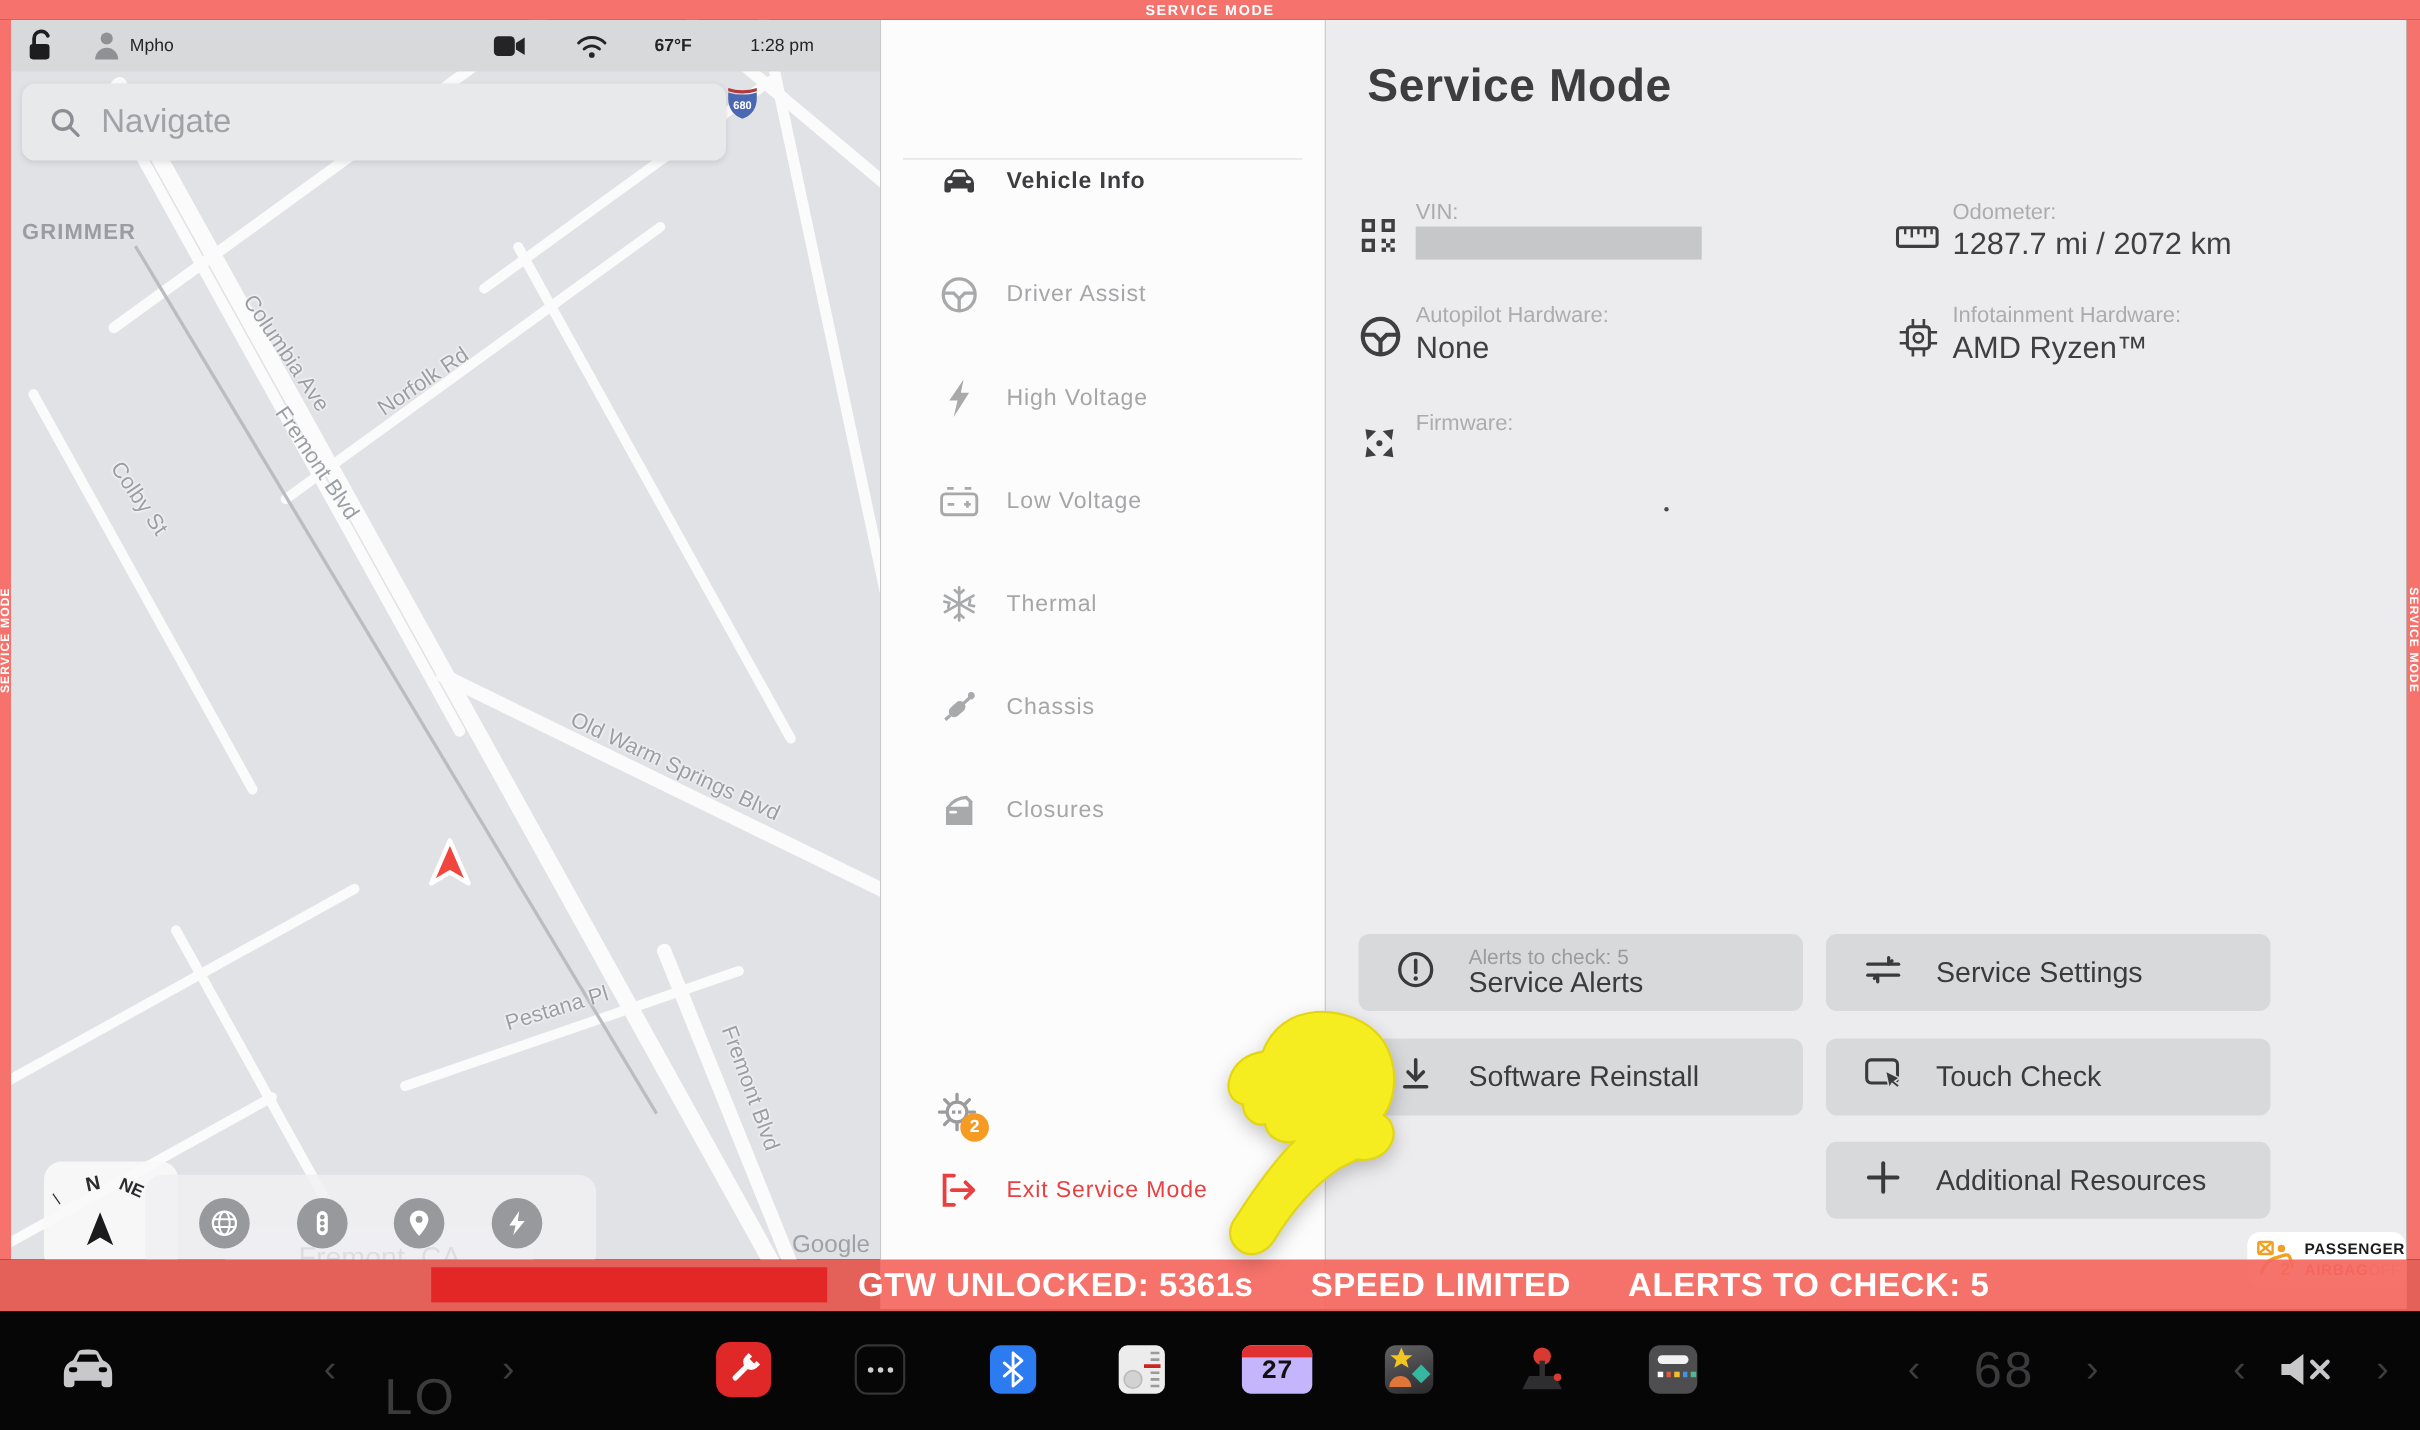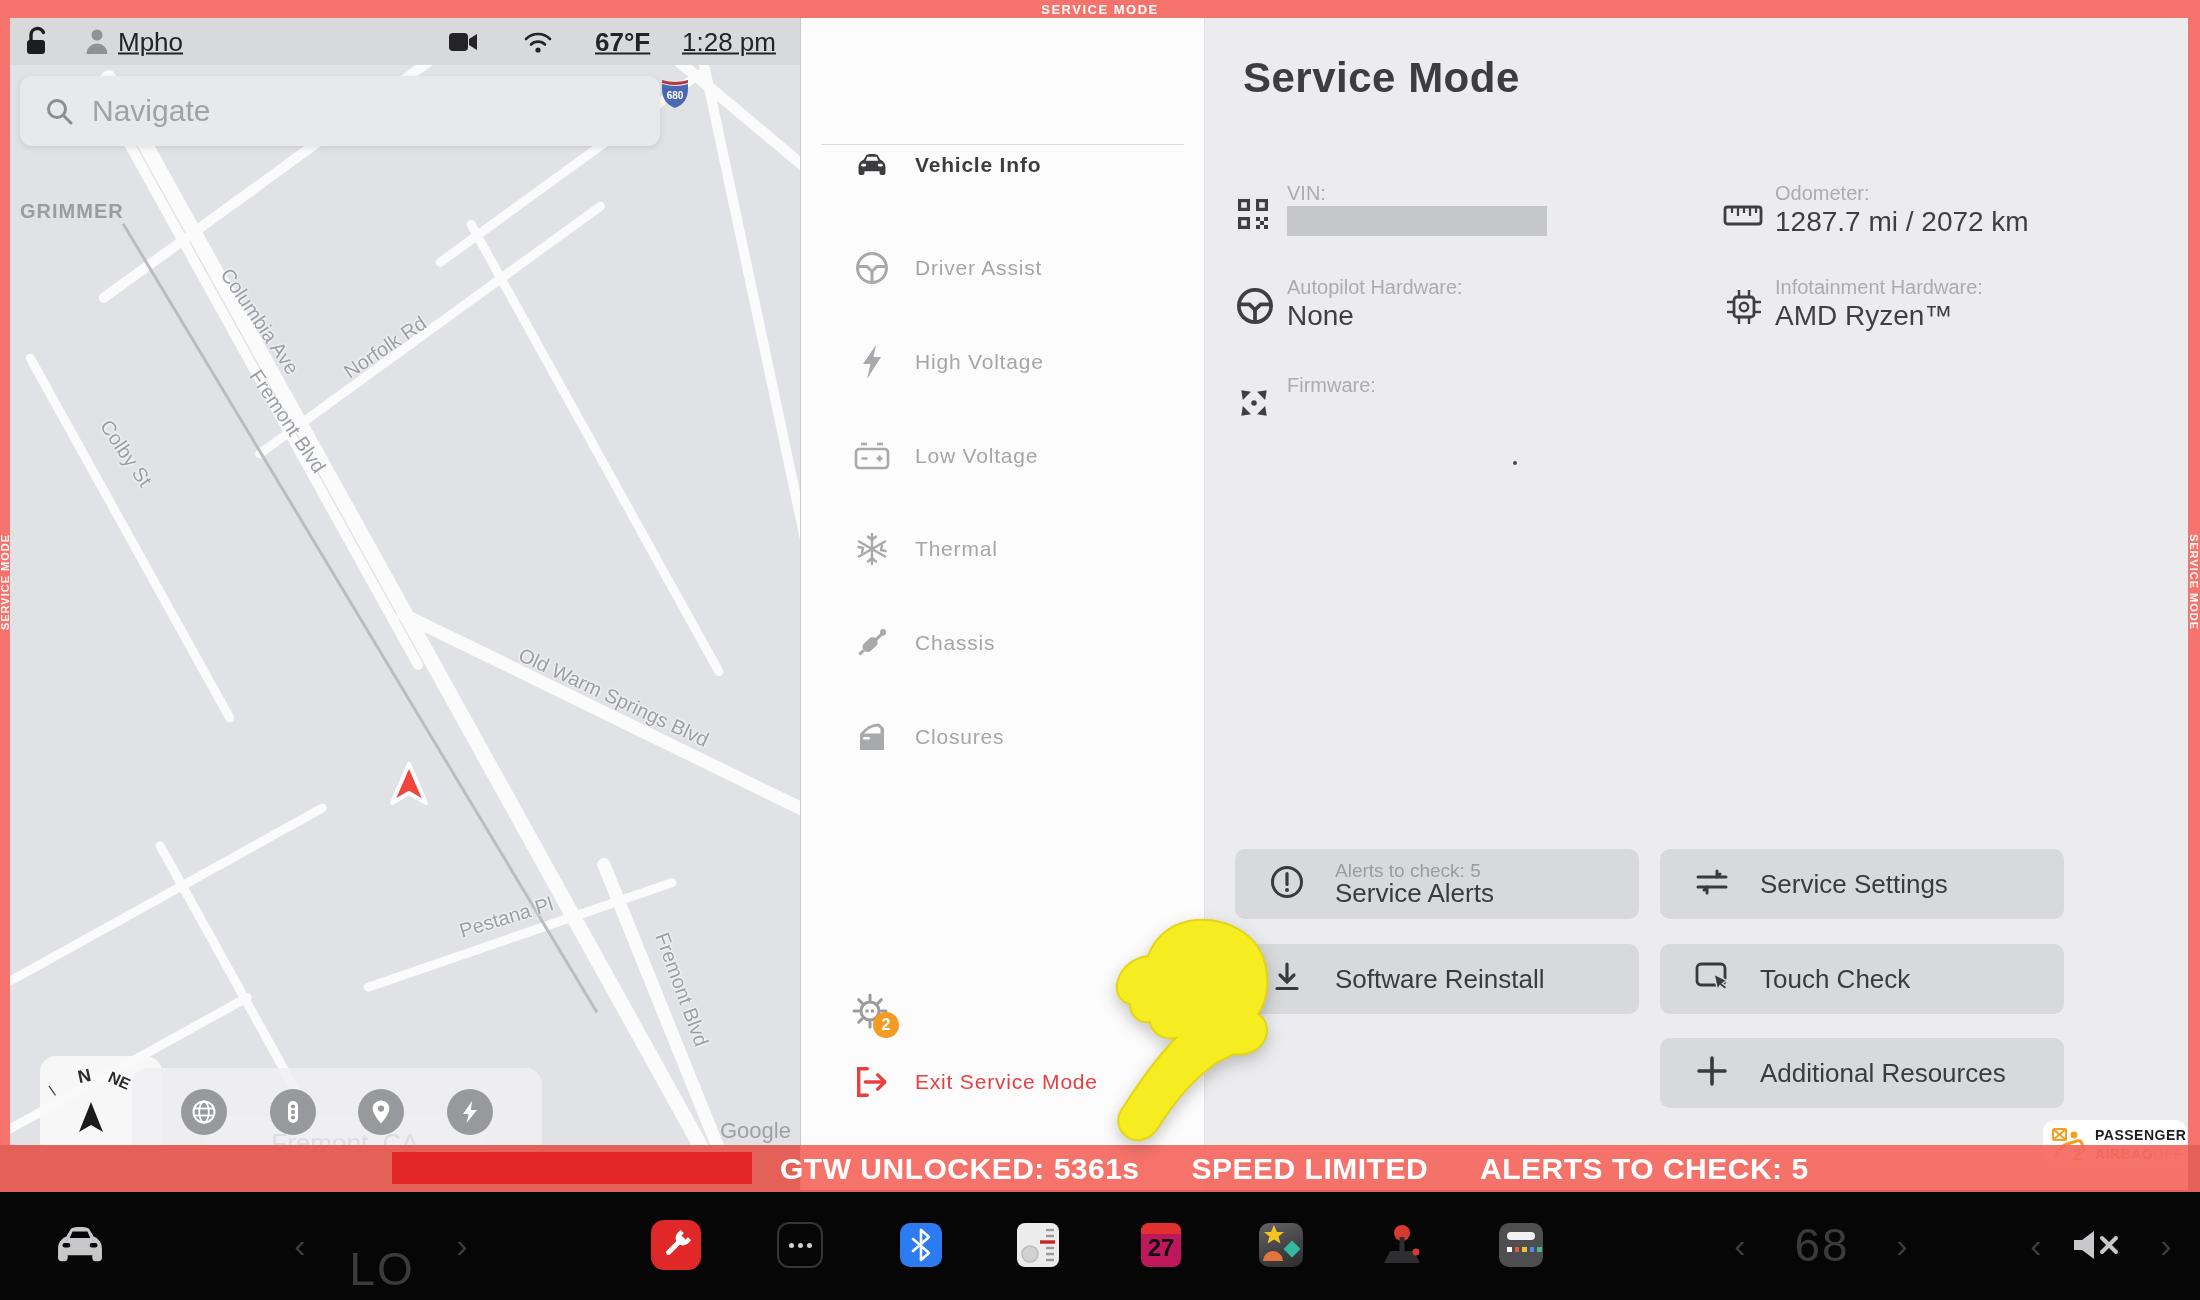--- a/index.html
+++ b/index.html
@@ -24,21 +24,21 @@
   .bar-text{left:780px;top:1145px;height:47px;display:flex;align-items:center;gap:52px;z-index:29;}
   .bar-text span{color:#fff;font-size:30px;font-weight:700;letter-spacing:.5px;white-space:nowrap;}
 
   
   #map{left:10px;top:18px;width:790px;height:1127px;background:#e1e2e5;overflow:hidden;z-index:1;}
   .road{position:absolute;background:#fbfbfc;border-radius:6px;}
   .rail{position:absolute;background:#bbbcbf;}
   .street-label{position:absolute;color:#9b9ea4;font-size:20px;white-space:nowrap;
                 text-shadow:0 0 3px #fff,0 0 3px #fff;z-index:2;}
   .map-statusbar{left:0;top:0;width:790px;height:47px;background:#d8d9db;z-index:5;}
-  .sb-txt{position:absolute;top:50%;transform:translateY(-50%);color:#242426;font-size:26px;text-decoration:underline;}
+  .sb-txt{position:absolute;top:50%;transform:translateY(-50%);color:#242426;font-size:16px;}
   .searchbox{left:10px;top:58px;width:640px;height:70px;background:#e8e9eb;border-radius:12px;
              box-shadow:0 2px 6px rgba(0,0,0,.10);z-index:4;display:flex;align-items:center;}
   .searchbox .ph{color:#9fa2a7;font-size:30px;margin-left:18px;}
   .compass-card{left:30px;top:1038px;width:122px;height:100px;background:rgba(248,248,250,.92);
                 border-radius:16px;z-index:4;}
   .map-toolbar{left:122px;top:1050px;width:410px;height:88px;background:rgba(240,240,243,.85);
                border-radius:16px;z-index:4;display:flex;align-items:center;justify-content:space-around;padding:0 28px;}
   .tool-circle{width:46px;height:46px;border-radius:50%;background:#97999d;display:flex;
                align-items:center;justify-content:center;}
   .city-pill{left:195px;top:1098px;width:280px;height:55px;background:#eaebed;border-radius:10px;
@@ -552,21 +552,21 @@
           <line x1="29" y1="7" x2="37" y2="7"></line>
             <line x1="29" y1="13" x2="37" y2="13"></line>
           <line x1="29" y1="25" x2="37" y2="25"></line>
             <line x1="29" y1="31" x2="37" y2="31"></line>
           <line x1="29" y1="37" x2="37" y2="37"></line>
         </g>
         <line x1="23" y1="19" x2="38" y2="19" stroke="#cc2222" stroke-width="3.4"></line>
       </svg>
     </div>
 
-    <div class="tile" style="left:1161px;width:40px;height:44px;background:#be185d;border-radius:8px;overflow:hidden;">
+    <div class="tile" style="left:1161px;width:64px;height:44px;background:#c4b5fd;border-radius:8px;overflow:hidden;font-family:Liberation Mono, monospace;">
       <div style="position:absolute;left:0;top:0;width:100%;height:11px;background:#e03030;"></div>
       <span style="position:absolute;left:0;top:11px;width:100%;text-align:center;font-size:24px;font-weight:700;color:#111;">27</span>
     </div>
 
     <div class="tile" style="left:1281px;width:44px;height:44px;background:linear-gradient(160deg,#636365,#2b2b2d);border-radius:10px;overflow:hidden;">
       <svg style="position:absolute;left:0;top:0;" width="44" height="44" viewBox="0 0 44 44">
         <polygon points="15,2 18,9 25,9 19.5,13.5 21.5,20.5 15,16.5 8.5,20.5 10.5,13.5 5,9 12,9" fill="#f2c520"></polygon>
         <path d="M4 38 a10 10 0 0 1 20 0 Z" fill="#e0763a"></path>
         <rect x="27" y="20" width="12" height="12" transform="rotate(45 33 26)" fill="#35b8a0"></rect>
       </svg>

